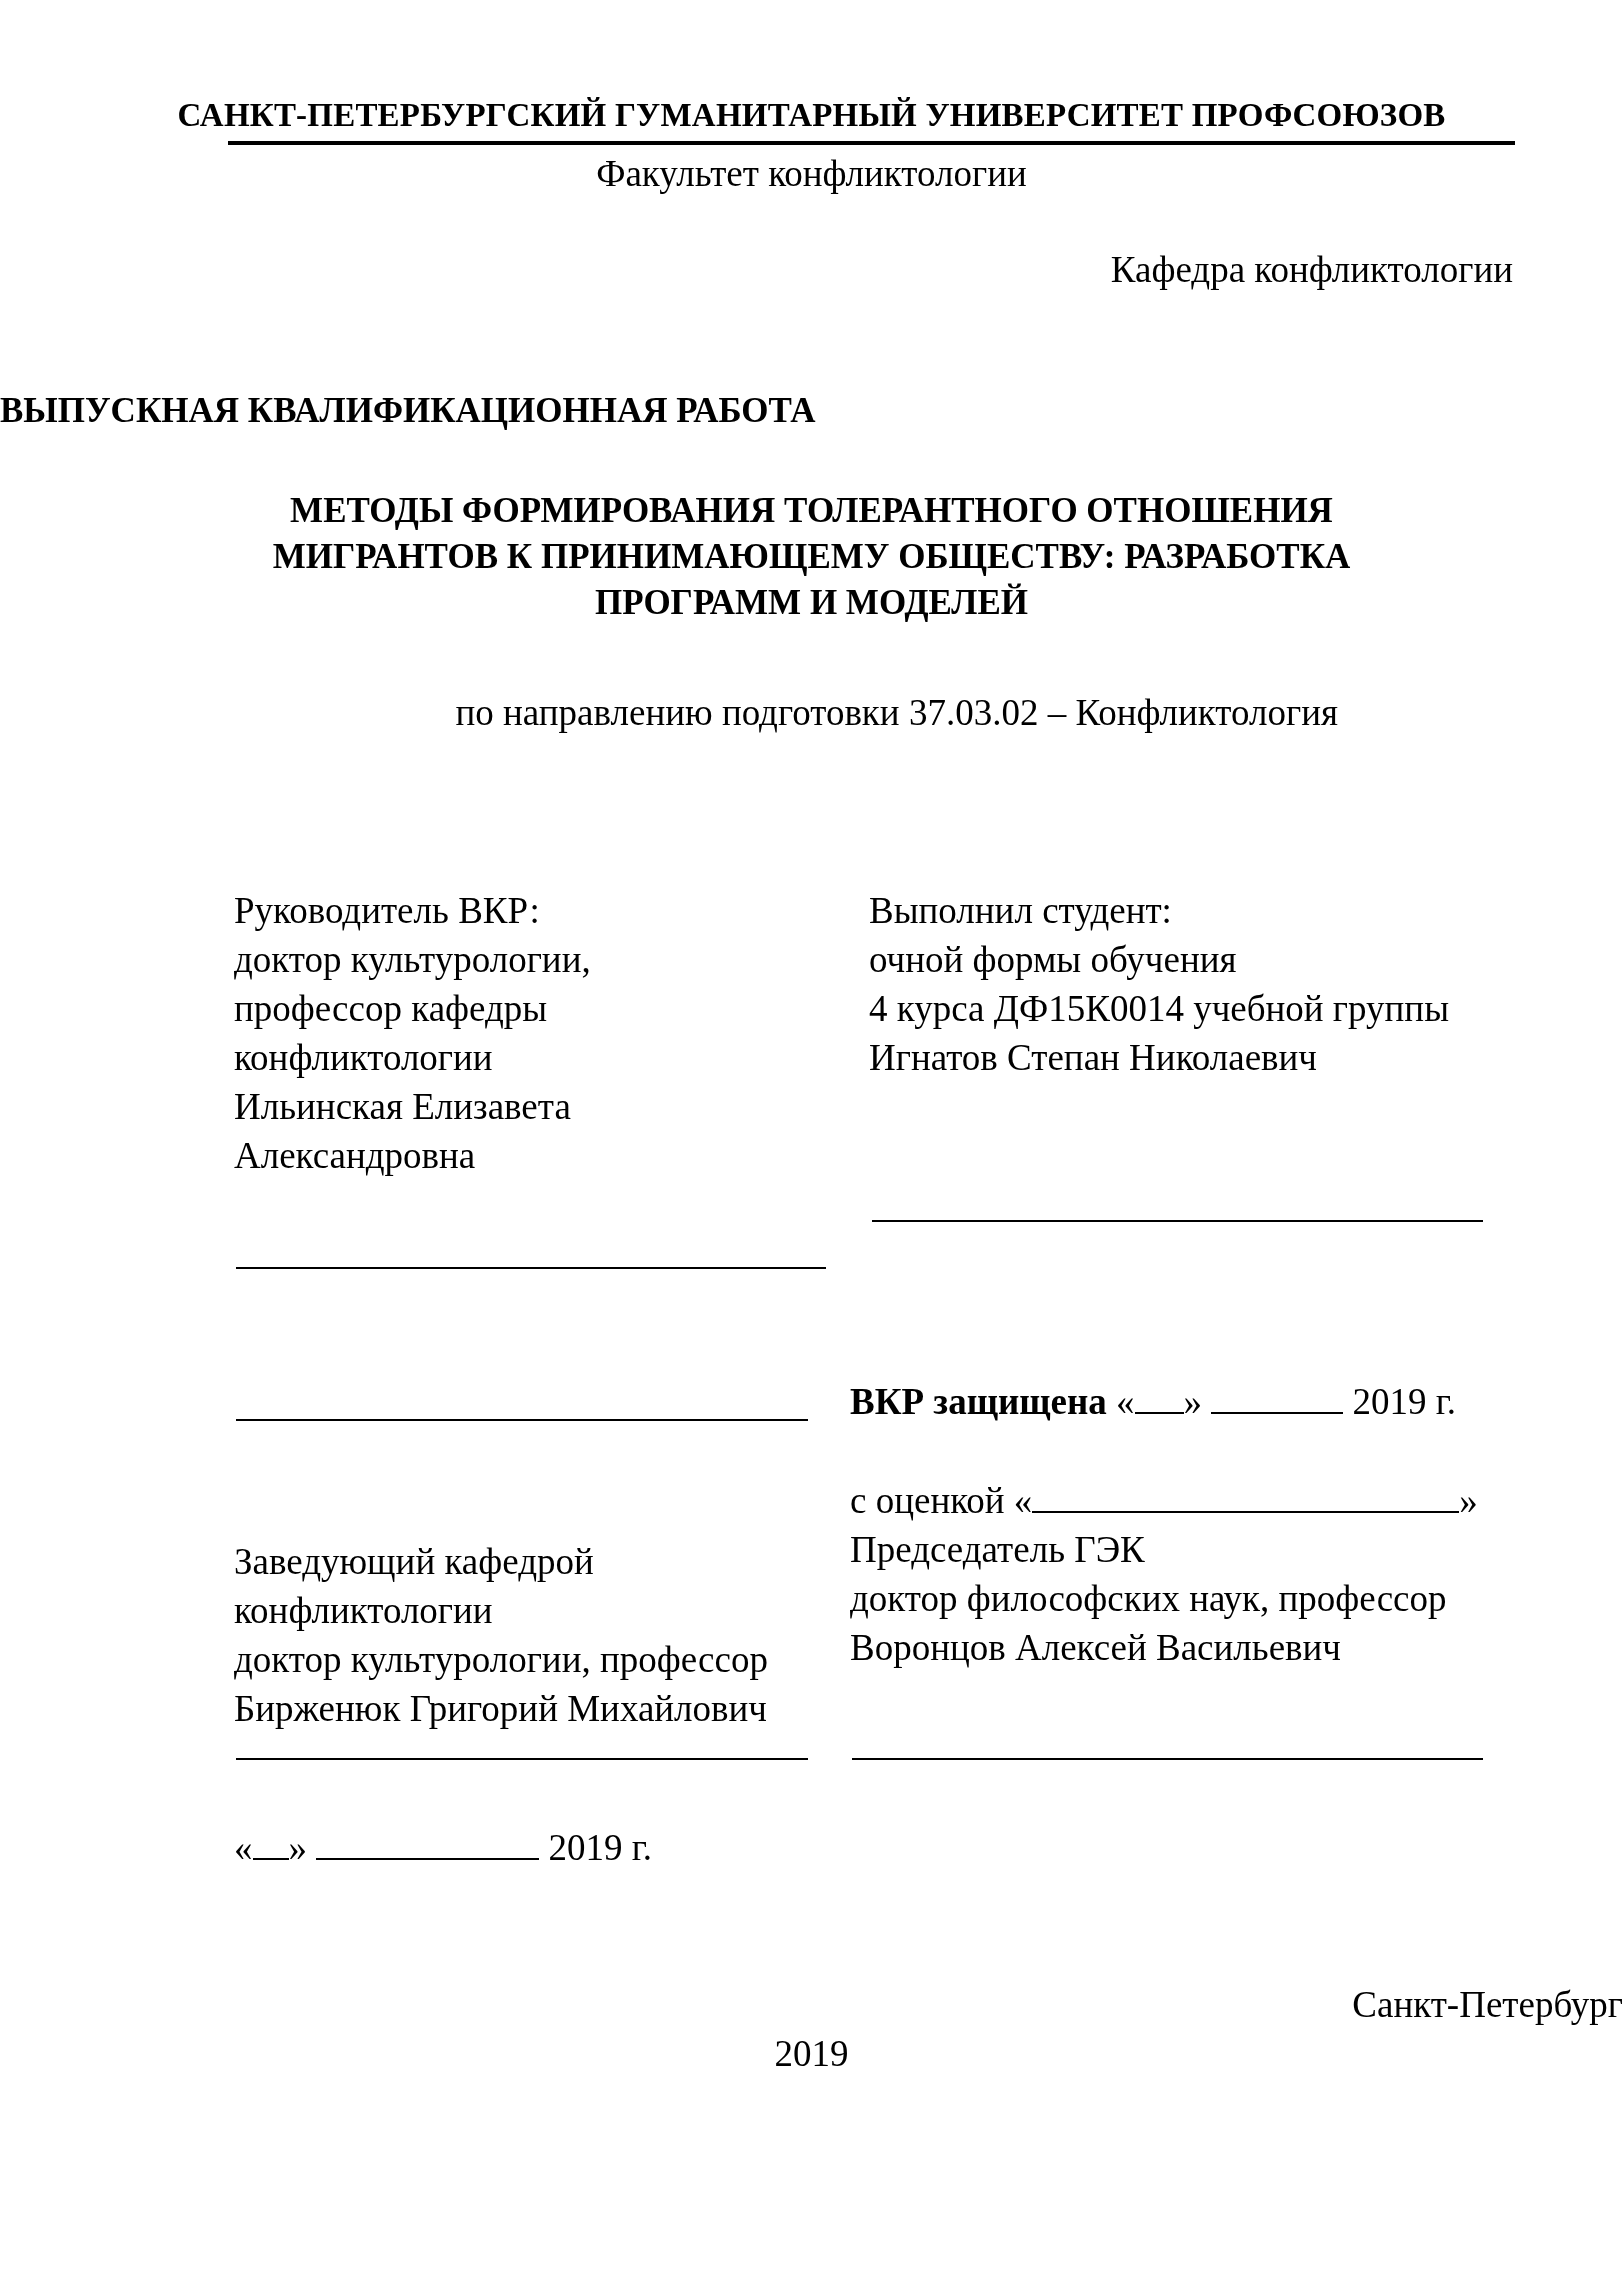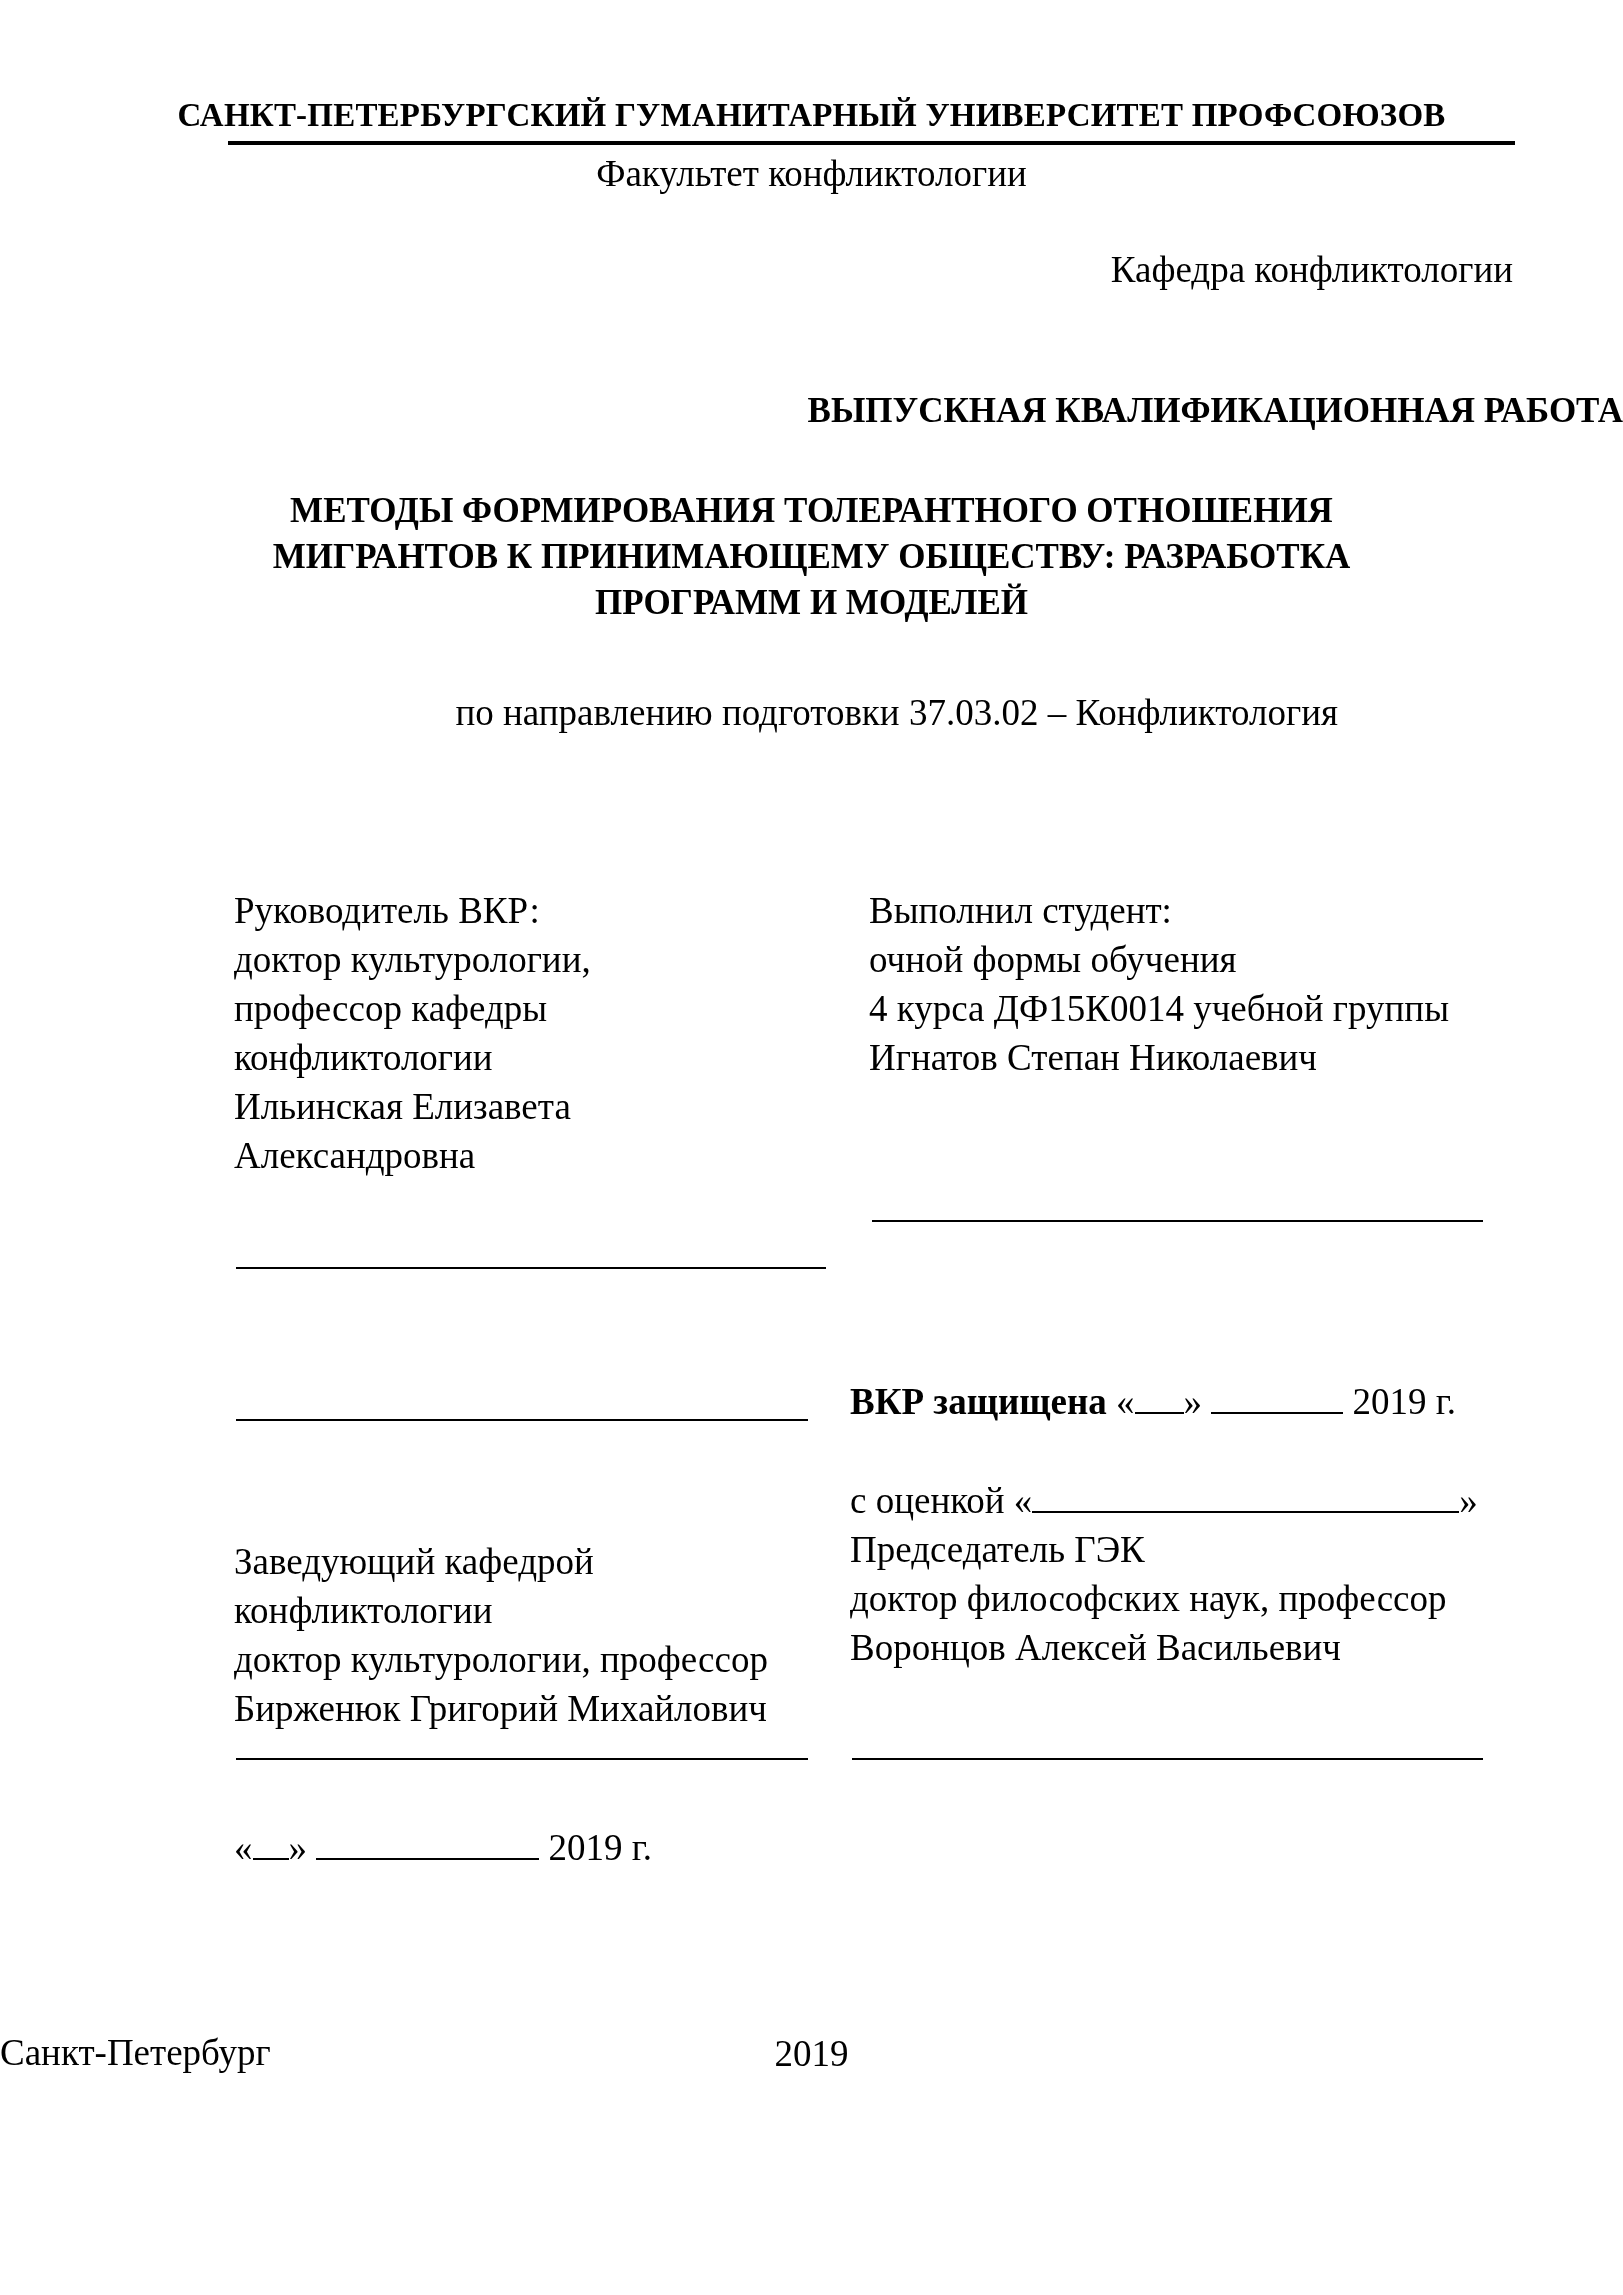--- a/index.html
+++ b/index.html
@@ -25,21 +25,21 @@
       font-size: 33px; font-weight: bold; line-height: 44px;
       letter-spacing: 0.2px;
     }
     #rule {
       left: 228px; top: 141px; width: 1287px; height: 3.9px;
       background: #000;
     }
     #faculty { left: 0; width: 1623px; top: 149px; text-align: center; }
     #dept { right: 110px; top: 245px; text-align: right; }
 
-    #worktype { left: 0; width: 1623px; top: 391px; text-align: right; font-size: 35px; }
+    #worktype { left: 0; width: 1623px; top: 391px; text-align: left; font-size: 35px; }
     #title {
       left: 0; width: 1623px; top: 488px; text-align: center;
       font-size: 35px; line-height: 46px;
     }
     #title div { white-space: nowrap; }
     #direction { left: 0; width: 1338px; top: 688px; text-align: right; line-height: 49px; }
 
     .col-left { left: 234px; }
     .col-right { left: 869px; }
     .col-right2 { left: 850px; }
@@ -60,21 +60,21 @@
     #defended { top: 1377px; }
     #grade { top: 1476px; }
     #head { top: 1537px; }
     #chair { top: 1525px; }
 
     #sig-head { left: 236px; top: 1758px; width: 572px; }
     #sig-chair { left: 852px; top: 1758px; width: 631px; }
 
     #datefield { left: 234px; top: 1823px; }
 
-    #city { left: 0; width: 1623px; top: 1980px; text-align: left; margin-top: 48px; }
+    #city { left: 0; width: 1623px; top: 1980px; text-align: right; }
     #year { left: 0; width: 1623px; top: 2029px; text-align: center; }
 
     .blank {
       display: inline-block;
       border-bottom: 2.4px solid #000;
       height: 28px;
       vertical-align: baseline;
     }
   </style>
 </head>

